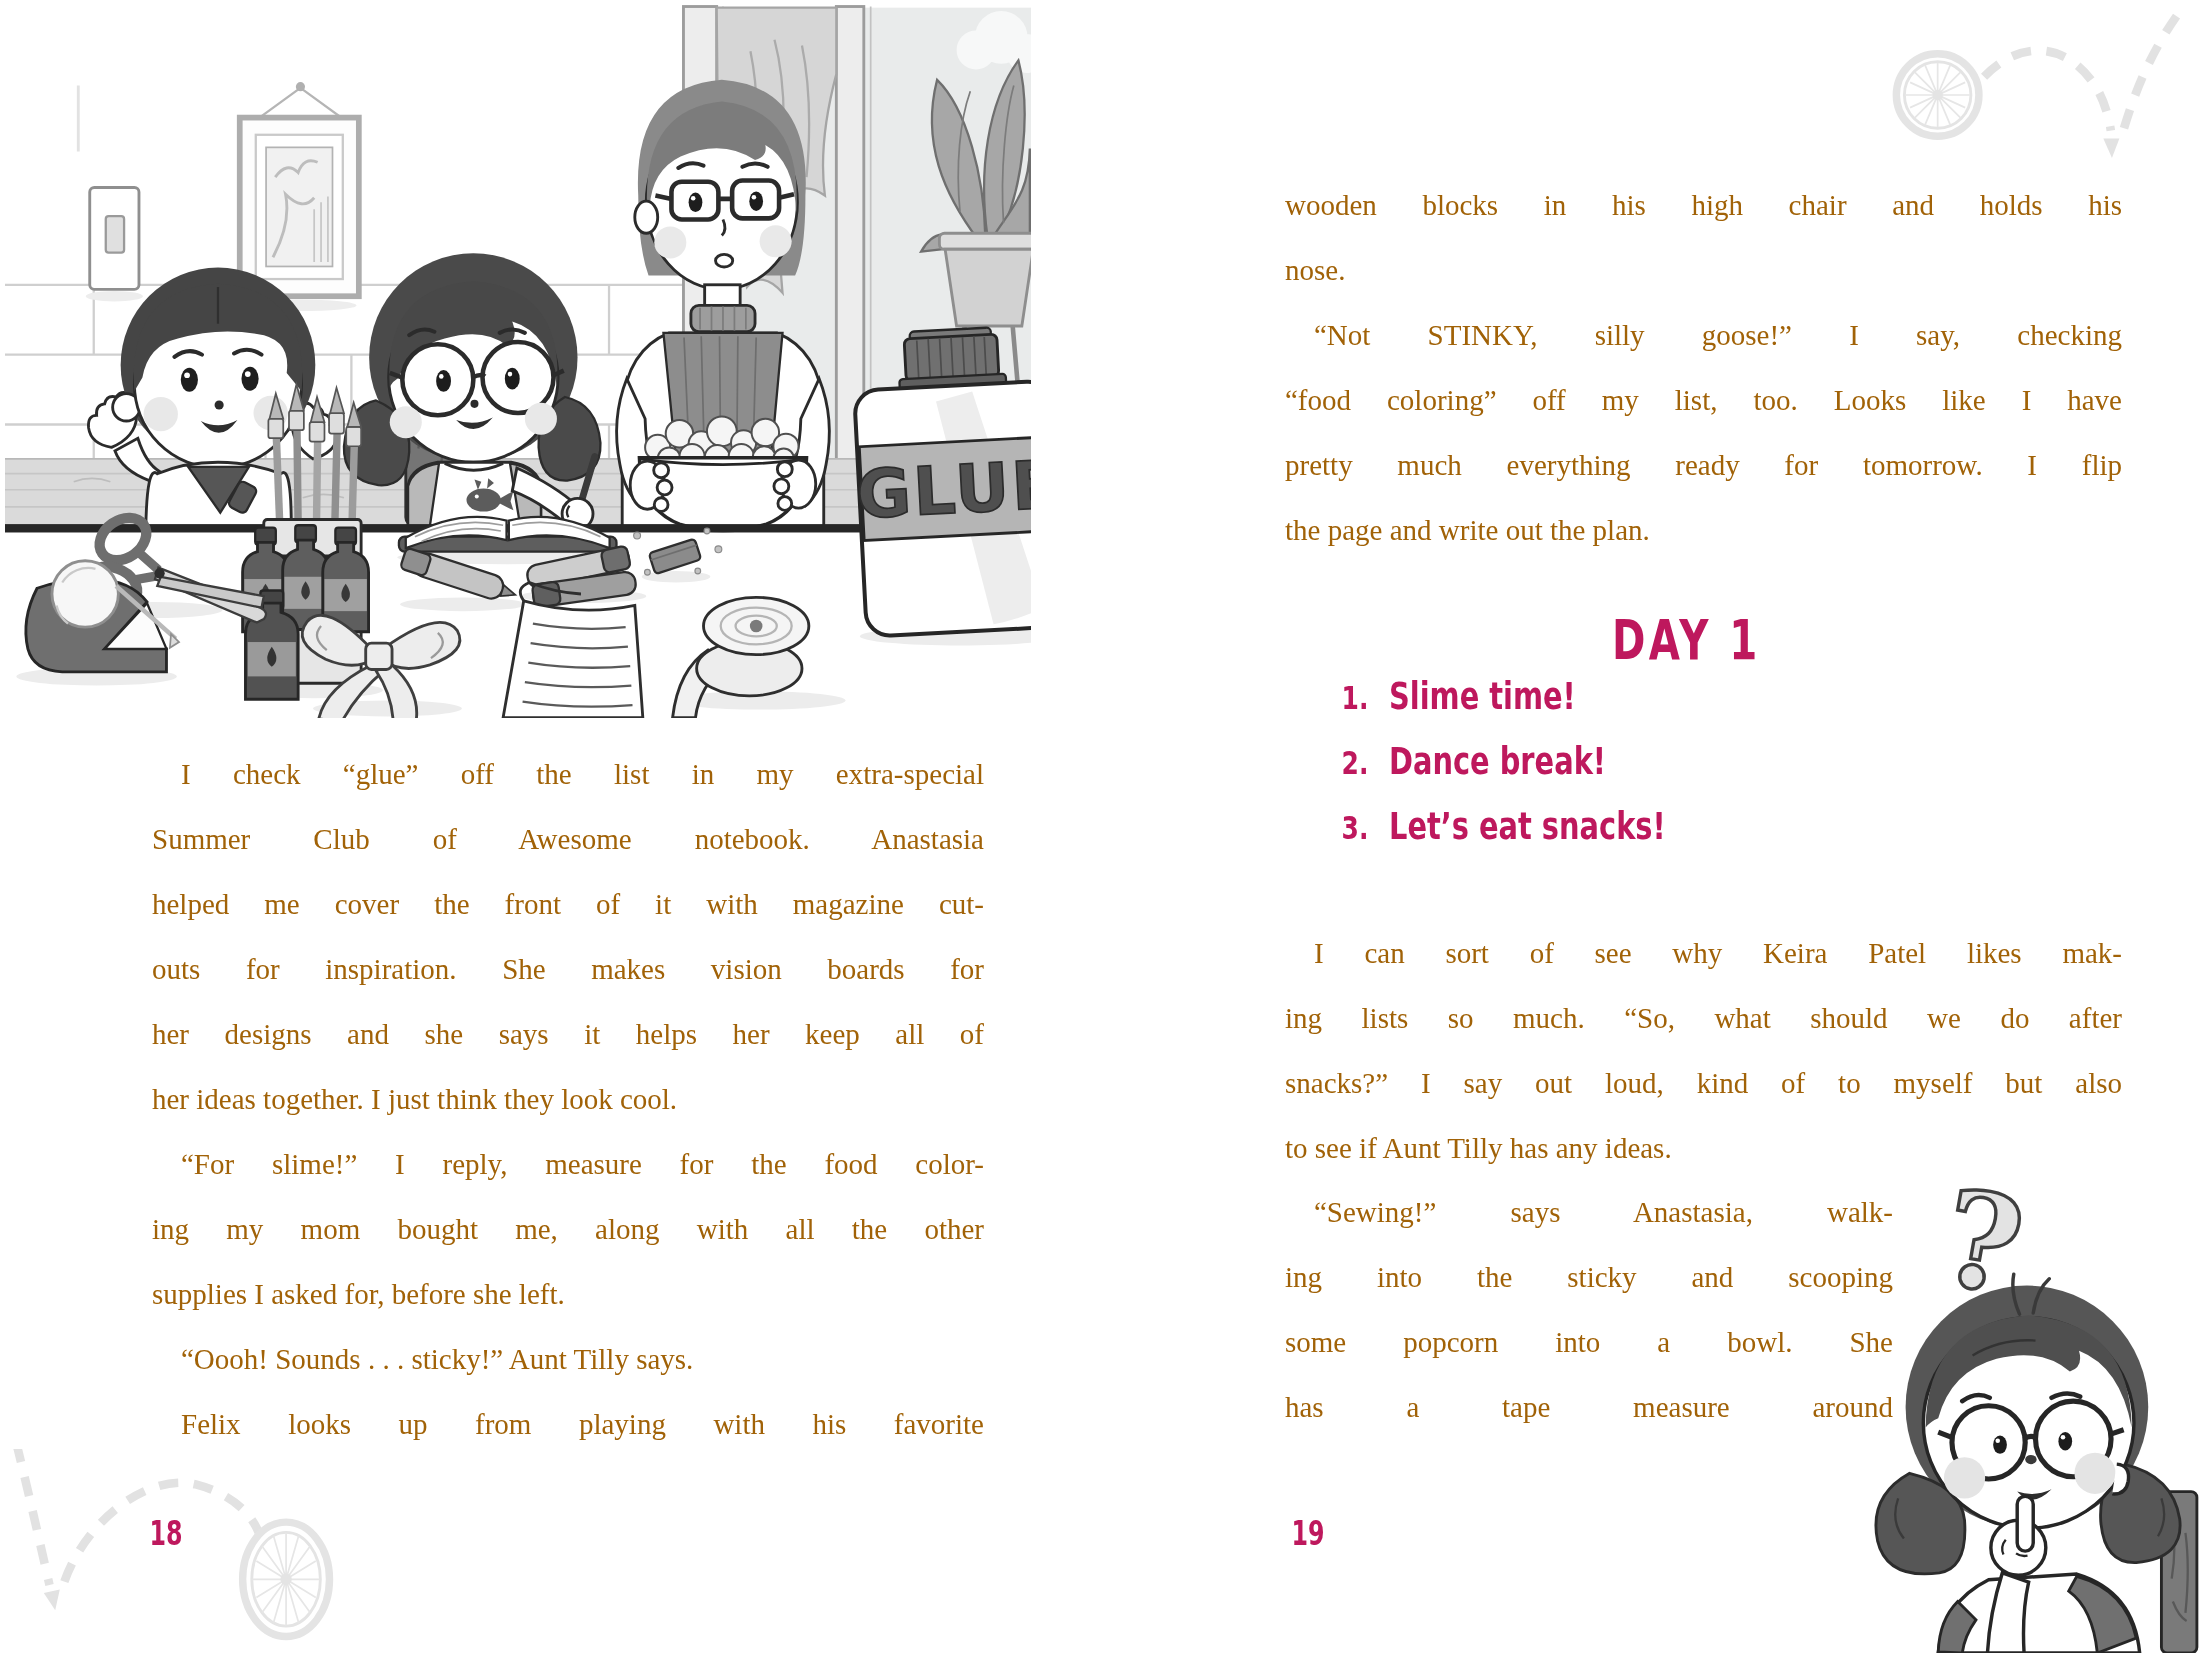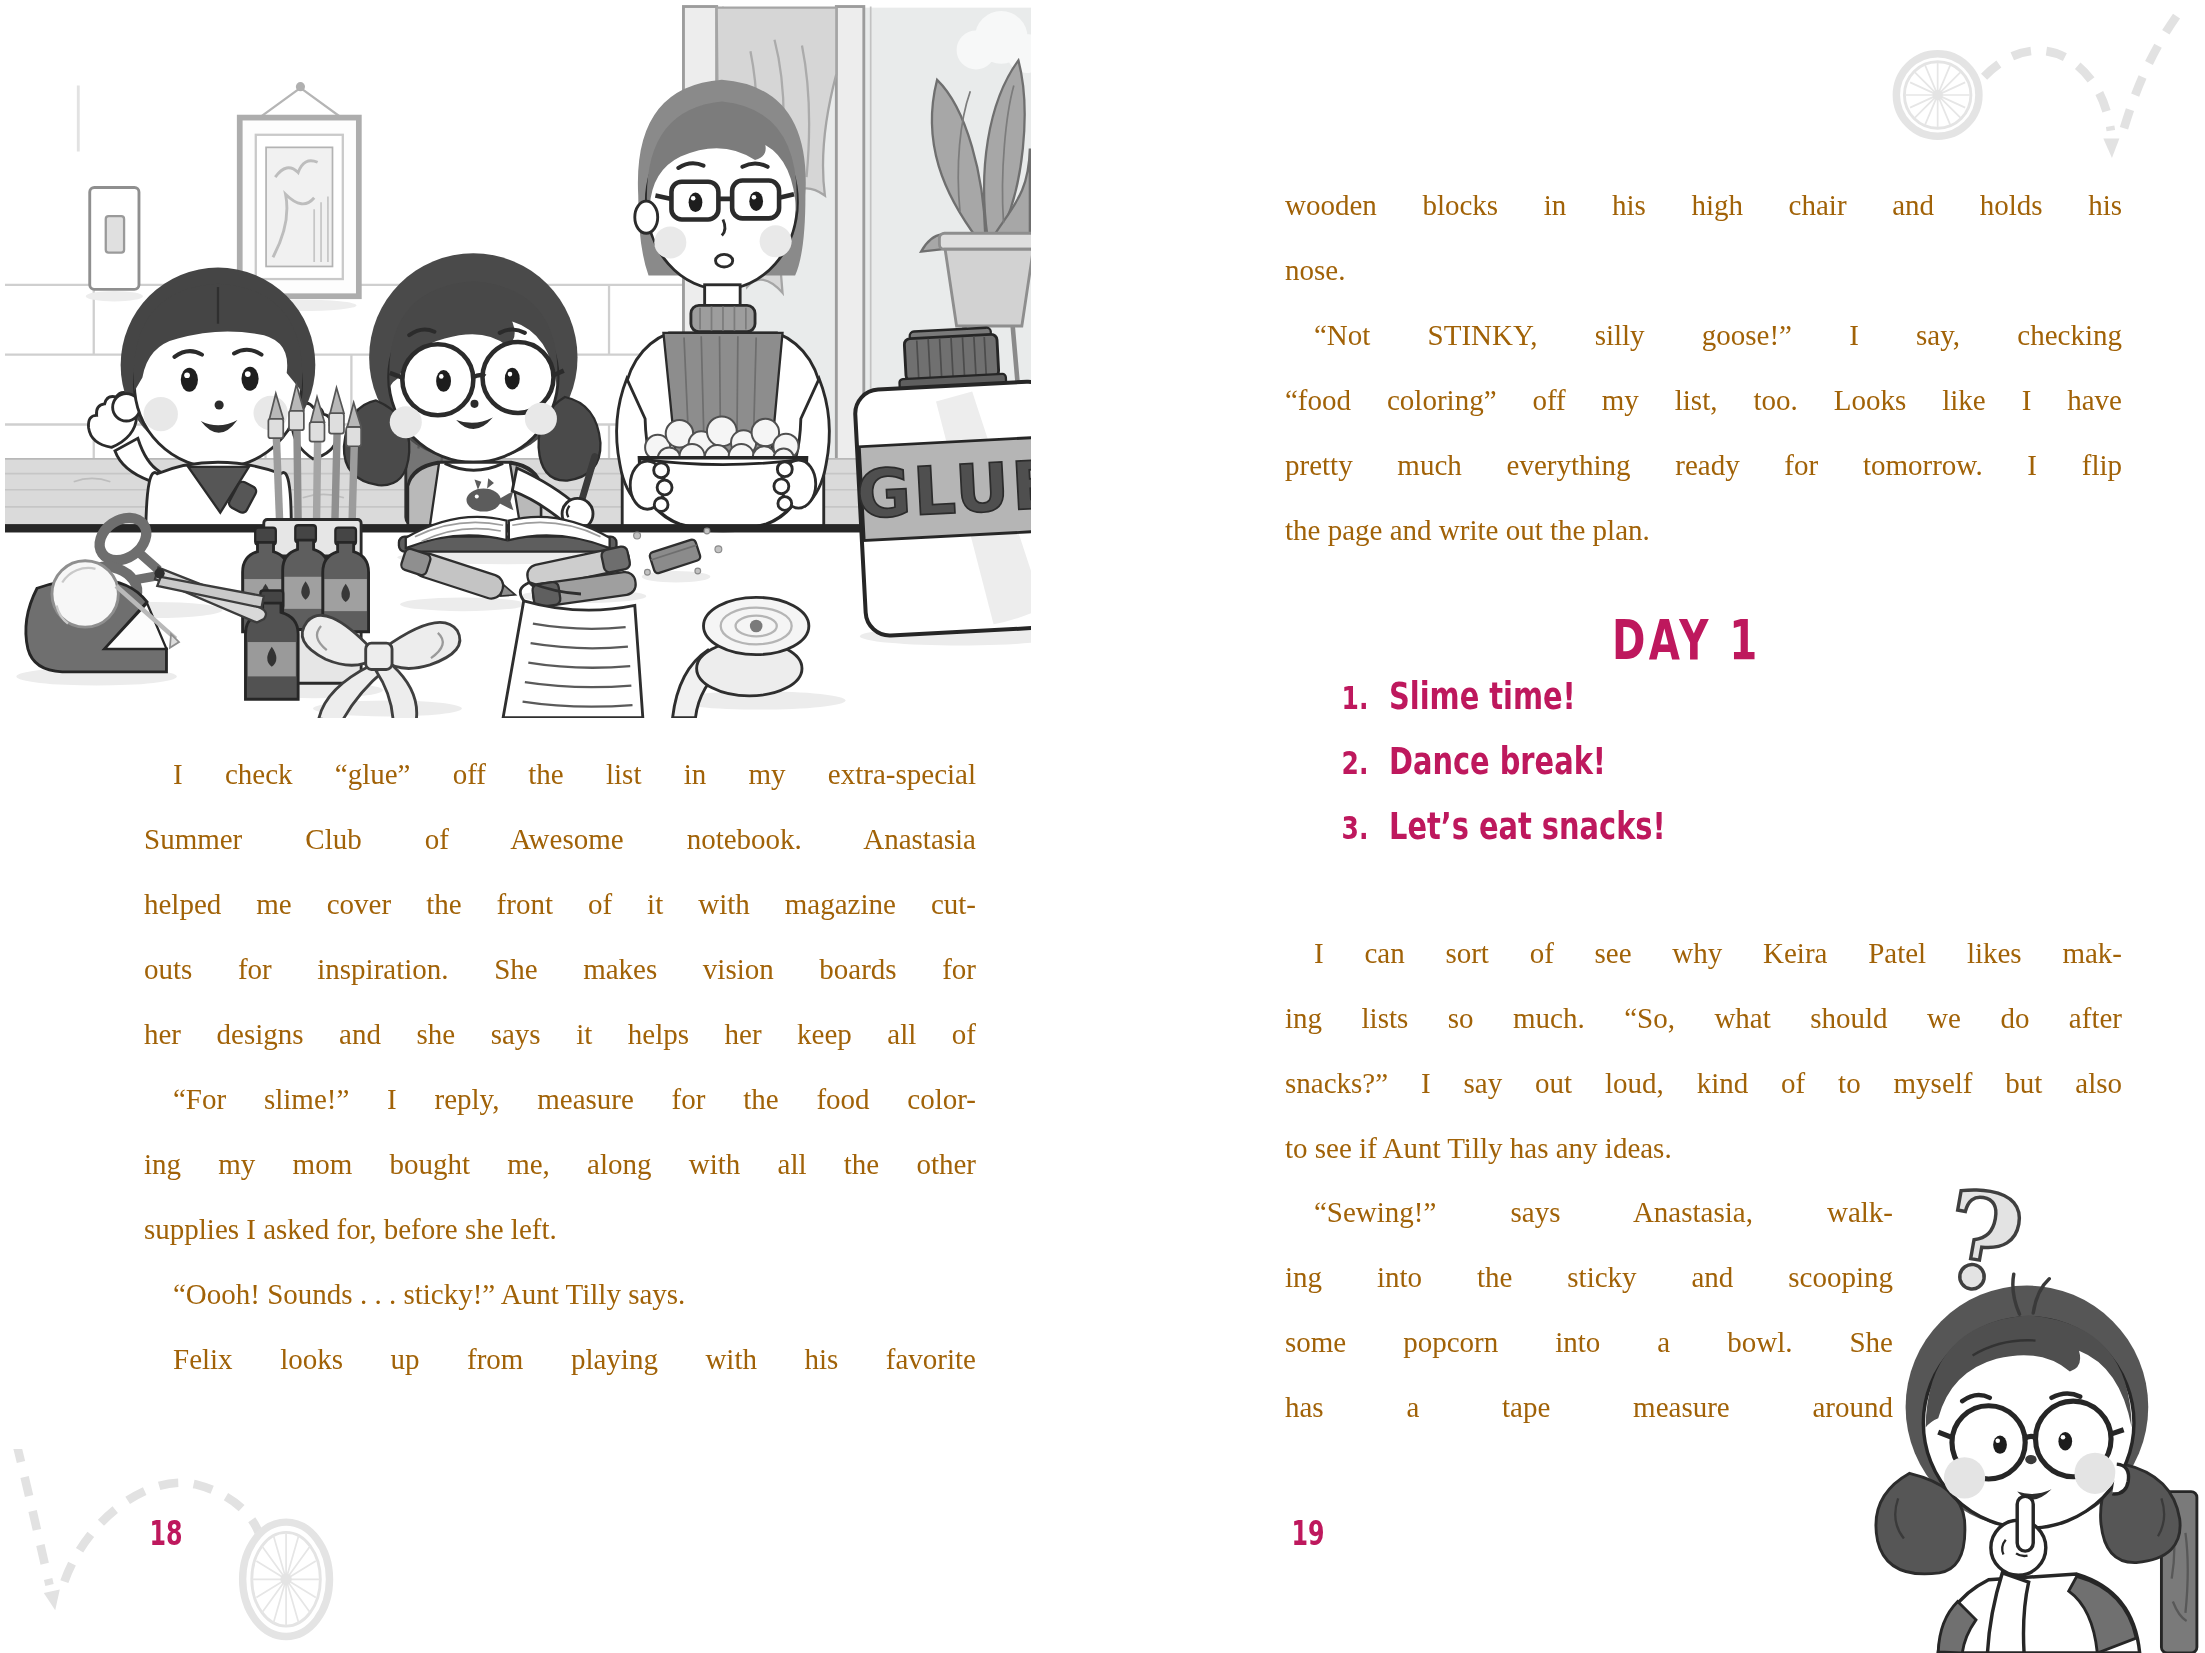--- a/index.html
+++ b/index.html
@@ -399,26 +399,27 @@
       <g>
         <path d="M1166,1244 Q1176,1160 1228,1126 L1260,1150 Q1212,1190 1206,1244 Z" fill="#f1f1f1" stroke="#2e2e2e" stroke-width="5"></path>
         <ellipse cx="1300" cy="1158" rx="92" ry="48" fill="#ededed" stroke="#2e2e2e" stroke-width="5"></ellipse>
         <ellipse cx="1312" cy="1084" rx="92" ry="50" fill="#f5f5f5" stroke="#2e2e2e" stroke-width="5"></ellipse>
         <ellipse cx="1312" cy="1084" rx="62" ry="32" fill="none" stroke="#b5b5b5" stroke-width="4"></ellipse>
         <ellipse cx="1312" cy="1084" rx="36" ry="18" fill="none" stroke="#b5b5b5" stroke-width="4"></ellipse>
         <circle cx="1312" cy="1084" r="11" fill="#7a7a7a"></circle>
       </g>
     </svg>
 
-    <div class="textcol" style="left:144px;top:742px;width:832px;">
+    <div class="textcol" style="left:152px;top:742px;width:832px;">
       <div class="line indent">I check “glue” off the list in my extra-special</div>
       <div class="line">Summer Club of Awesome notebook. Anastasia</div>
       <div class="line">helped me cover the front of it with magazine cut-</div>
       <div class="line">outs for inspiration. She makes vision boards for</div>
       <div class="line">her designs and she says it helps her keep all of</div>
+      <div class="line end">her ideas together. I just think they look cool.</div>
       <div class="line indent">“For slime!” I reply, measure for the food color-</div>
       <div class="line">ing my mom bought me, along with all the other</div>
       <div class="line end">supplies I asked for, before she left.</div>
       <div class="line indent end">“Oooh! Sounds . . . sticky!” Aunt Tilly says.</div>
       <div class="line indent">Felix looks up from playing with his favorite</div>
     </div>
 
     <div class="pagenum hand" id="pn-left">
       <span class="cx">18</span>
     </div>

